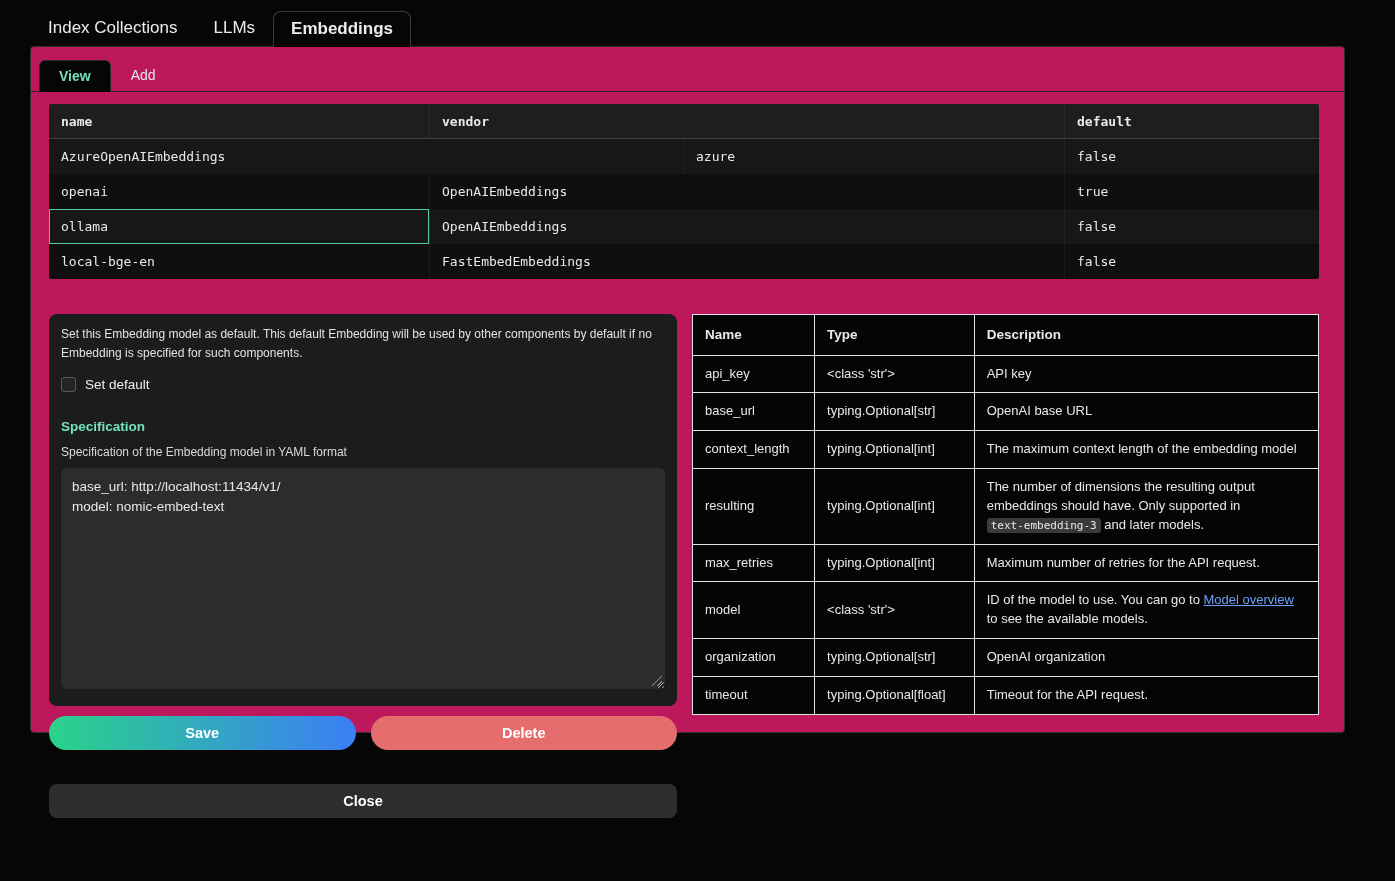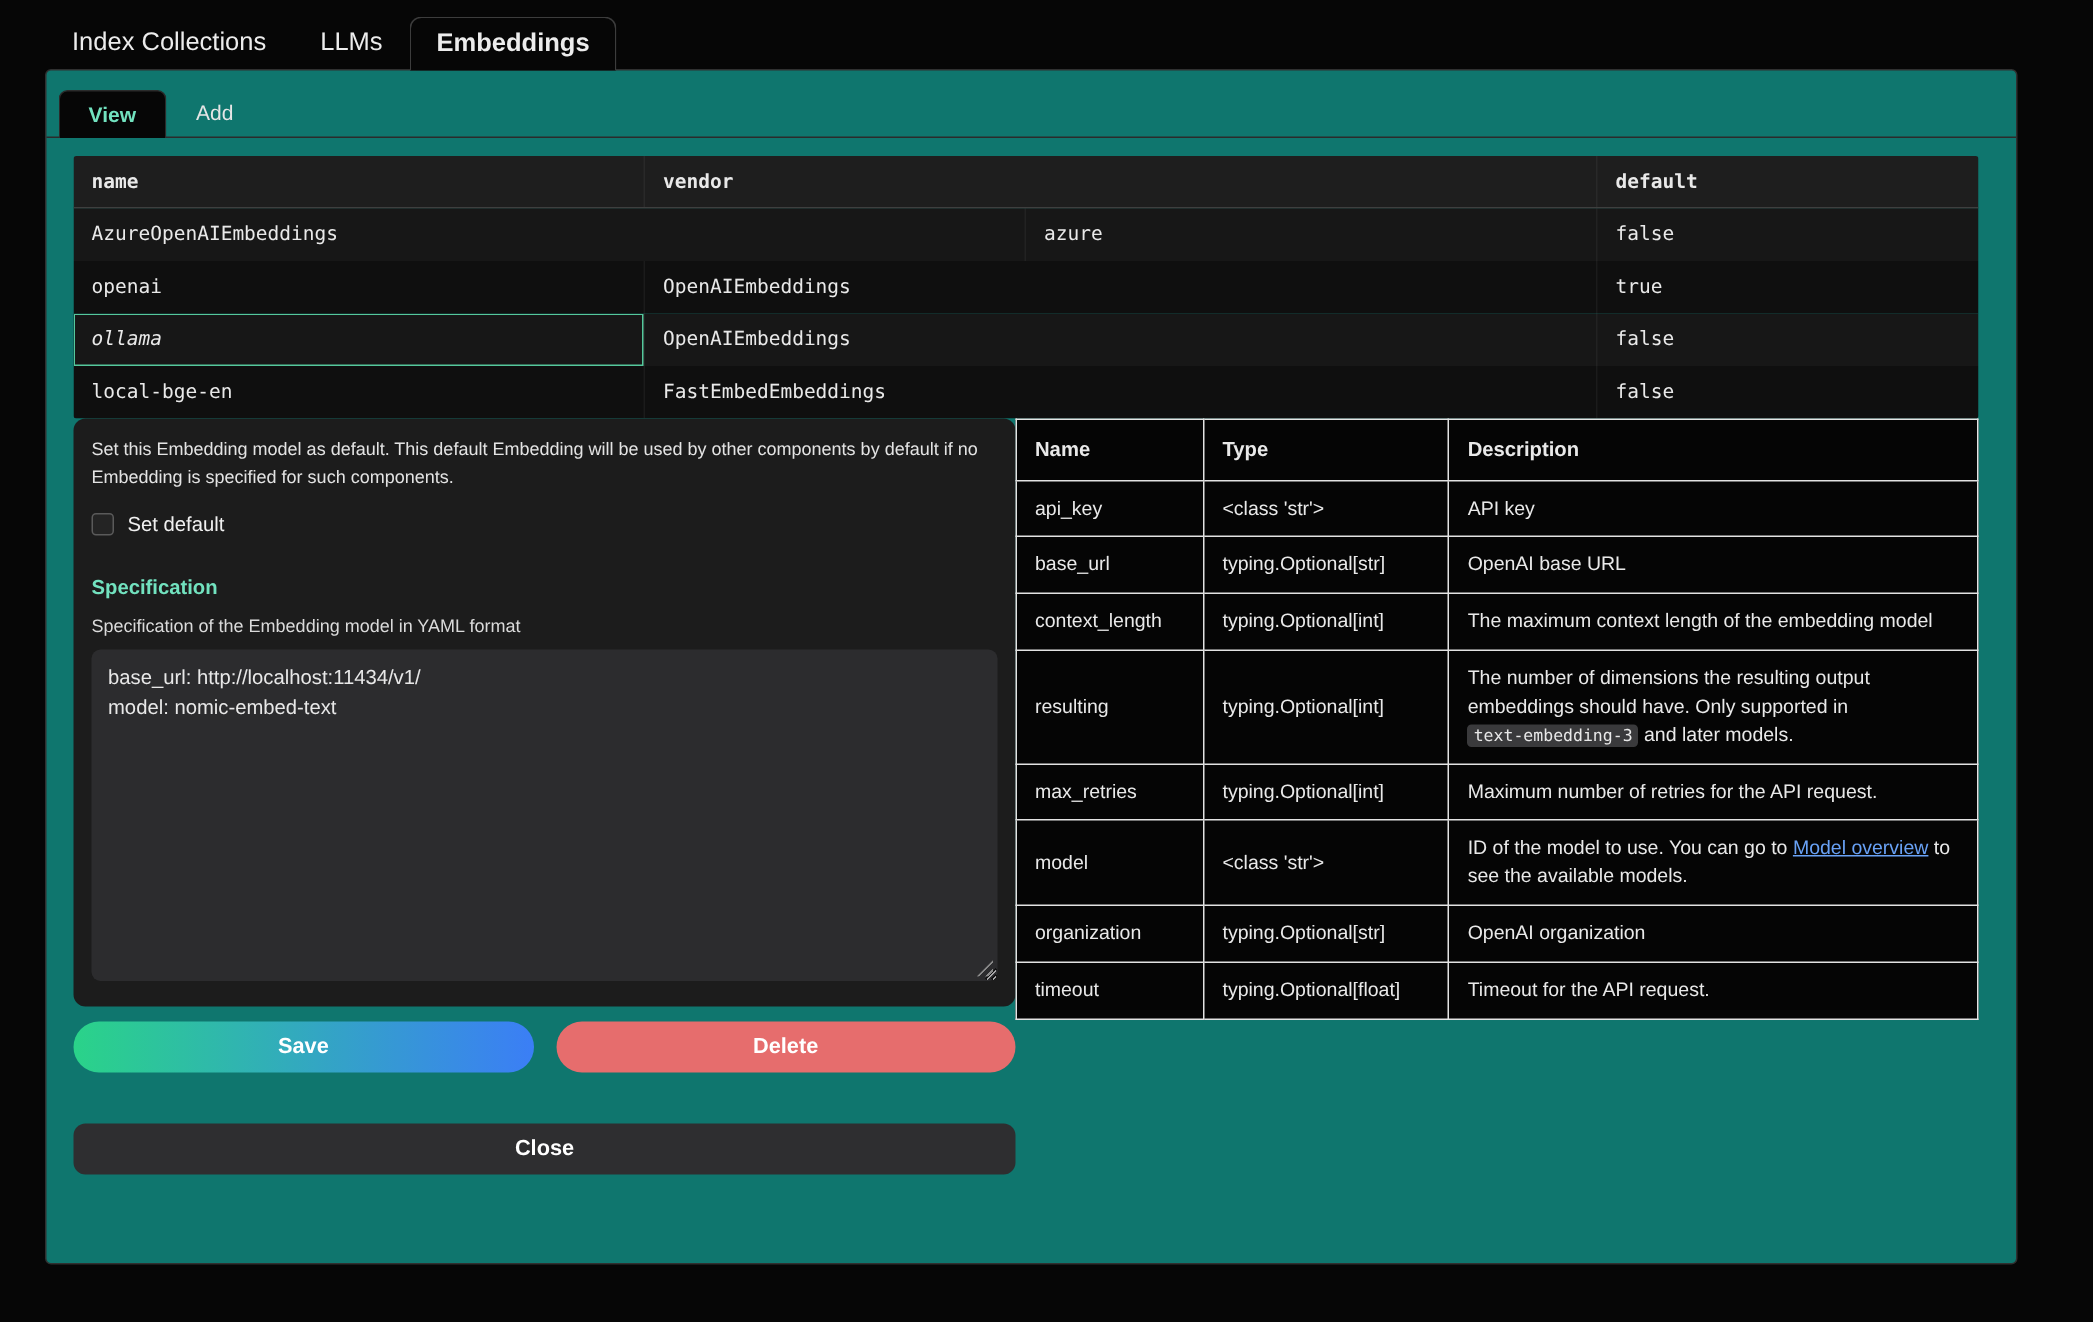--- a/index.html
+++ b/index.html
@@ -29,24 +29,24 @@
     border-radius: 8px 8px 0 0;
     background: #060606;
     font-weight: bold;
     margin-bottom: -1px;
   }
 
   
   .main-panel {
     border: 1px solid #303030;
     border-radius: 4px;
-    height: 797px;
+    height: 687px;
     position: relative;
     z-index: 1;
-    background: #0f766e;
+    background: #be185d;
   }
   .inner-tabbar {
     display: flex;
     align-items: flex-end;
     padding: 12px 0 0 8px;
     border-bottom: 1px solid #2b2b2b;
   }
   .inner-tab {
     padding: 7px 19px 8px;
     font-size: 14px;
@@ -81,24 +81,24 @@
     font-size: 13px;
     display: flex;
     align-items: center;
     padding: 0 12px;
     border-right: 1px solid rgba(255,255,255,0.05);
     overflow: hidden; white-space: nowrap;
   }
   .c-name { width: 30%; }
   .c-vendor { width: 50%; }
   .c-default { width: 20%; border-right: none; }
-  .emb-row.selected .c-name { box-shadow: inset 0 0 0 1px var(--selected_border); font-style: italic; }
-
-  
-  .lower { display: flex; }
+  .emb-row.selected .c-name { box-shadow: inset 0 0 0 1px var(--selected_border); }
+
+  
+  .lower { display: flex; gap: 15px; margin-top: 35px; }
   .left-col { flex: 0 0 628px; width: 628px; }
   .right-col { flex: 1; min-width: 0; }
 
   .editor-panel { background: #1c1c1c; border-radius: 8px; padding: 11px 12px 17px; }
   .help-text { font-size: 12px; line-height: 1.55; color: #e3e3e3; }
   .checkbox-row { display: flex; align-items: center; gap: 9px; margin-top: 15px; cursor: pointer; }
   .checkbox-row input[type="checkbox"] {
     appearance: none; -webkit-appearance: none;
     width: 15px; height: 15px;
     border: 1px solid #5a5a5a;

